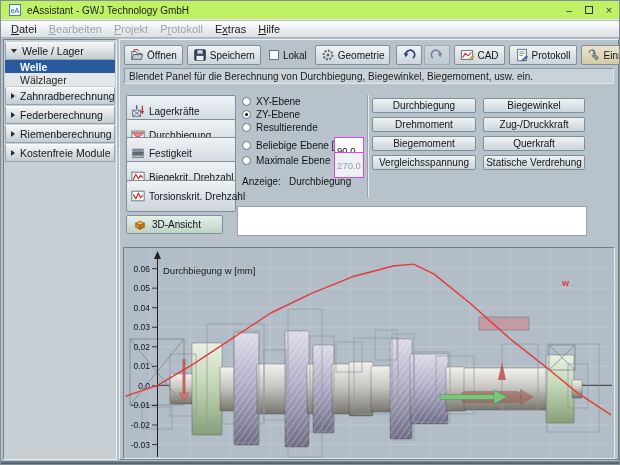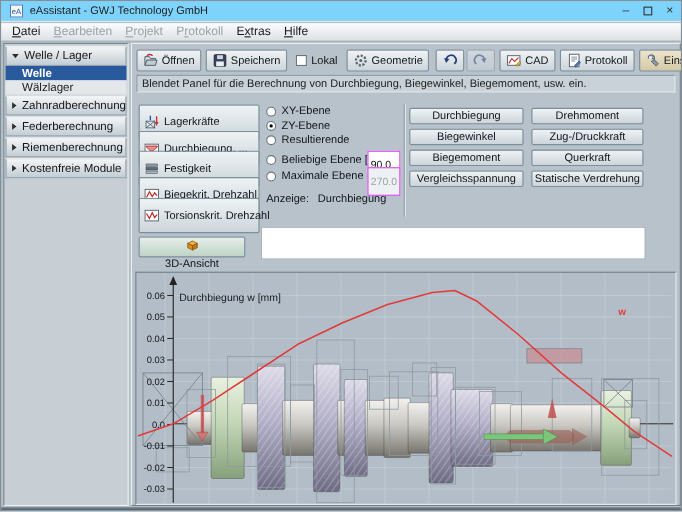--- a/index.html
+++ b/index.html
@@ -3,21 +3,21 @@
 <meta charset="utf-8">
 <style>
   * { box-sizing: border-box; margin: 0; padding: 0; }
   html, body { width: 620px; height: 465px; overflow: hidden; }
   body { font-family: "Liberation Sans", "DejaVu Sans", sans-serif; }
 
   .window { position: relative; width: 620px; height: 465px; background:#b4bfc8;
             border:1px solid #848e96; overflow:hidden; }
 
   
-  .titlebar { position:absolute; left:0; top:0; width:100%; height:19px; background:#7dd3fc;
+  .titlebar { position:absolute; left:0; top:0; width:100%; height:19px; background:#bef264;
               display:flex; align-items:center; border-bottom:1px solid #e6e6e6; }
   .app-icon { width:12px; height:12px; margin:0 6px 0 8px; flex:0 0 auto; }
   .title-text { font-size:10px; color:#1c1c1c; }
   .win-controls { margin-left:auto; display:flex; height:100%; }
   .win-btn { width:20px; height:100%; display:flex; align-items:center; justify-content:center;
              font-size:11px; color:#333; }
   .maximize-glyph { width:8px; height:8px; border:1px solid #333; display:block; }
 
   
   .menubar { position:absolute; top:20px; left:0; width:100%; height:17px;
@@ -77,21 +77,21 @@
           border-left:1px solid #93a0a9; border-right:1px solid #e4eaed; }
   .anzeige { position:absolute; left:122px; top:136px; font-size:10px; color:#101418; display:flex; gap:8px; }
 
   .result-grid { position:absolute; left:252px; top:58px; display:grid;
                  grid-template-columns:104px 102px; grid-auto-rows:15px; gap:4px 7px; }
   .result-btn { font-size:10px; color:#101418; background:linear-gradient(#eef2f4,#ccd5db);
                 border:1px solid #7f8f99; border-radius:2px; display:flex; align-items:center; justify-content:center; }
 
   .btn3d { position:absolute; left:6px; top:175px; width:97px; height:19px;
            background:linear-gradient(#e5efe8,#bed3c5); border:1px solid #7f8f99; border-radius:2px;
-           display:flex; align-items:center; gap:5px; padding:0 6px; font-size:10px; color:#101418;flex-direction:column; }
+           display:flex; align-items:center; gap:5px; padding:0 6px; font-size:10px; color:#101418; }
   .whitebar { position:absolute; left:117px; top:166px; width:350px; height:30px;
               background:#fff; border:1px solid #97a2ab; }
 
   .chartpanel { position:absolute; left:3px; top:207px; width:492px; height:212px;
                 border:1px solid; border-color:#70808b #e7ecef #e7ecef #70808b; background:#b2bdc7; }
   .chartpanel svg { position:absolute; left:0; top:0; width:100%; height:100%; display:block; }
 
   .bottom-edge { position:absolute; left:0; bottom:0; width:100%; height:3px;
                  background:linear-gradient(#7b8894,#4e5a64); }
 </style>
@@ -292,22 +292,22 @@
     <input class="field disabled" style="top: 112px;" readonly="" value="270.0">
     <div class="anzeige">
       <span>Anzeige:</span>
       <span>Durchbiegung</span>
     </div>
 
     <div class="vsep"></div>
 
     <div class="result-grid">
       <button class="result-btn">Durchbiegung</button>
+      <button class="result-btn">Biegewinkel</button>
       <button class="result-btn">Drehmoment</button>
-      <button class="result-btn">Biegewinkel</button>
       <button class="result-btn">Zug-/Druckkraft</button>
       <button class="result-btn">Biegemoment</button>
       <button class="result-btn">Querkraft</button>
       <button class="result-btn">Vergleichsspannung</button>
       <button class="result-btn">Statische Verdrehung</button>
     </div>
 
     <button class="btn3d">
       <svg class="icon" viewBox="0 0 16 16">
         <polygon points="3,6 8,3.5 13,6 8,8.5" fill="#f5b23c" stroke="#7a4a08" stroke-width="0.7"></polygon>

